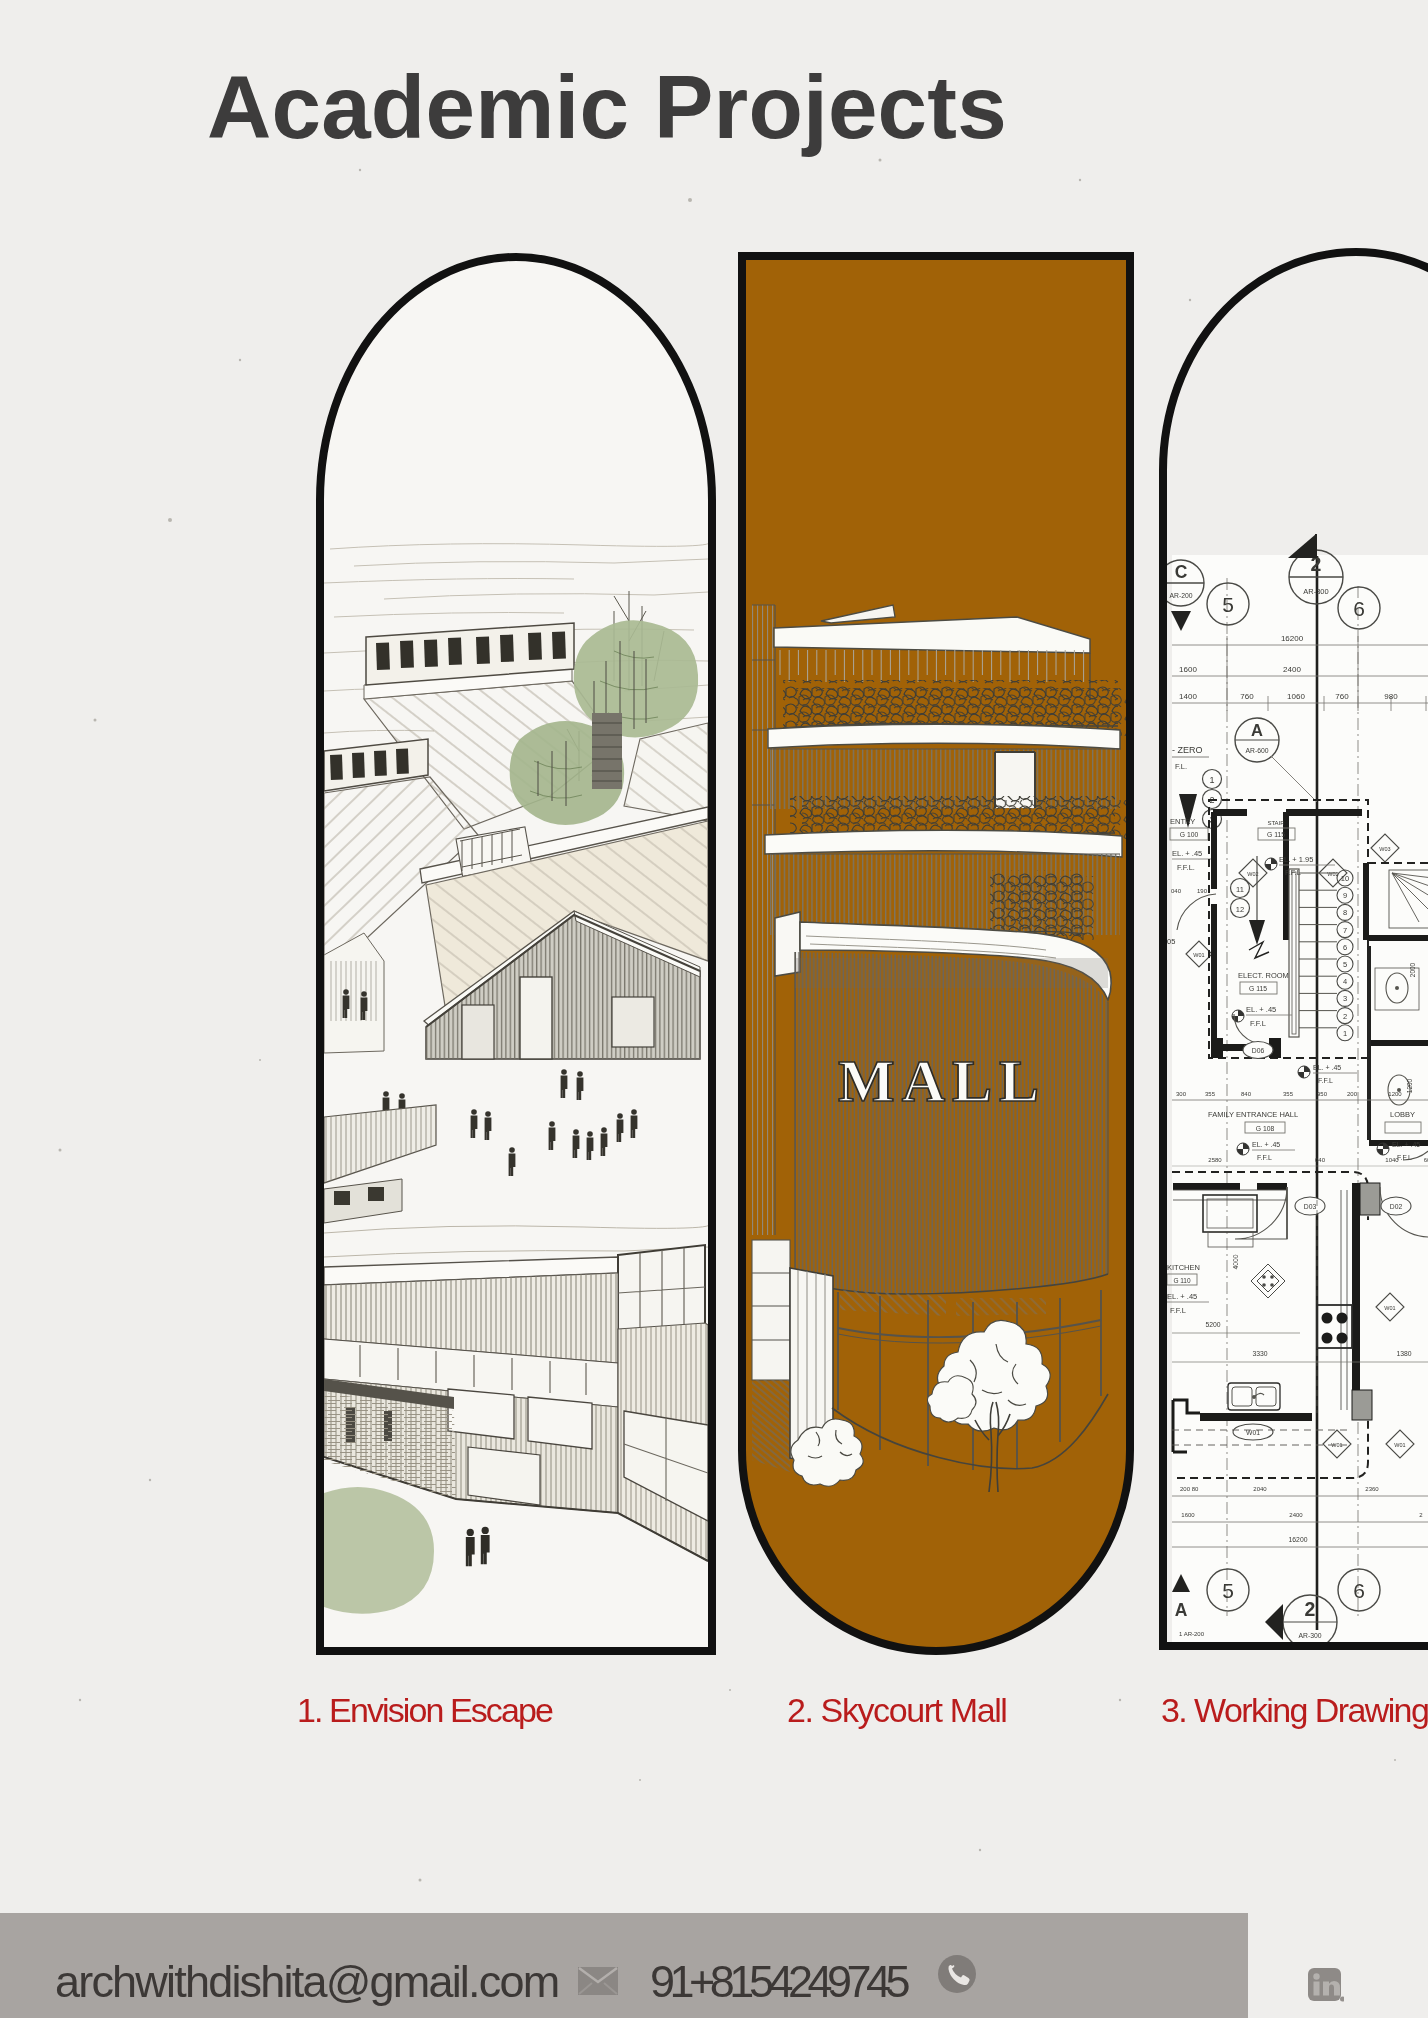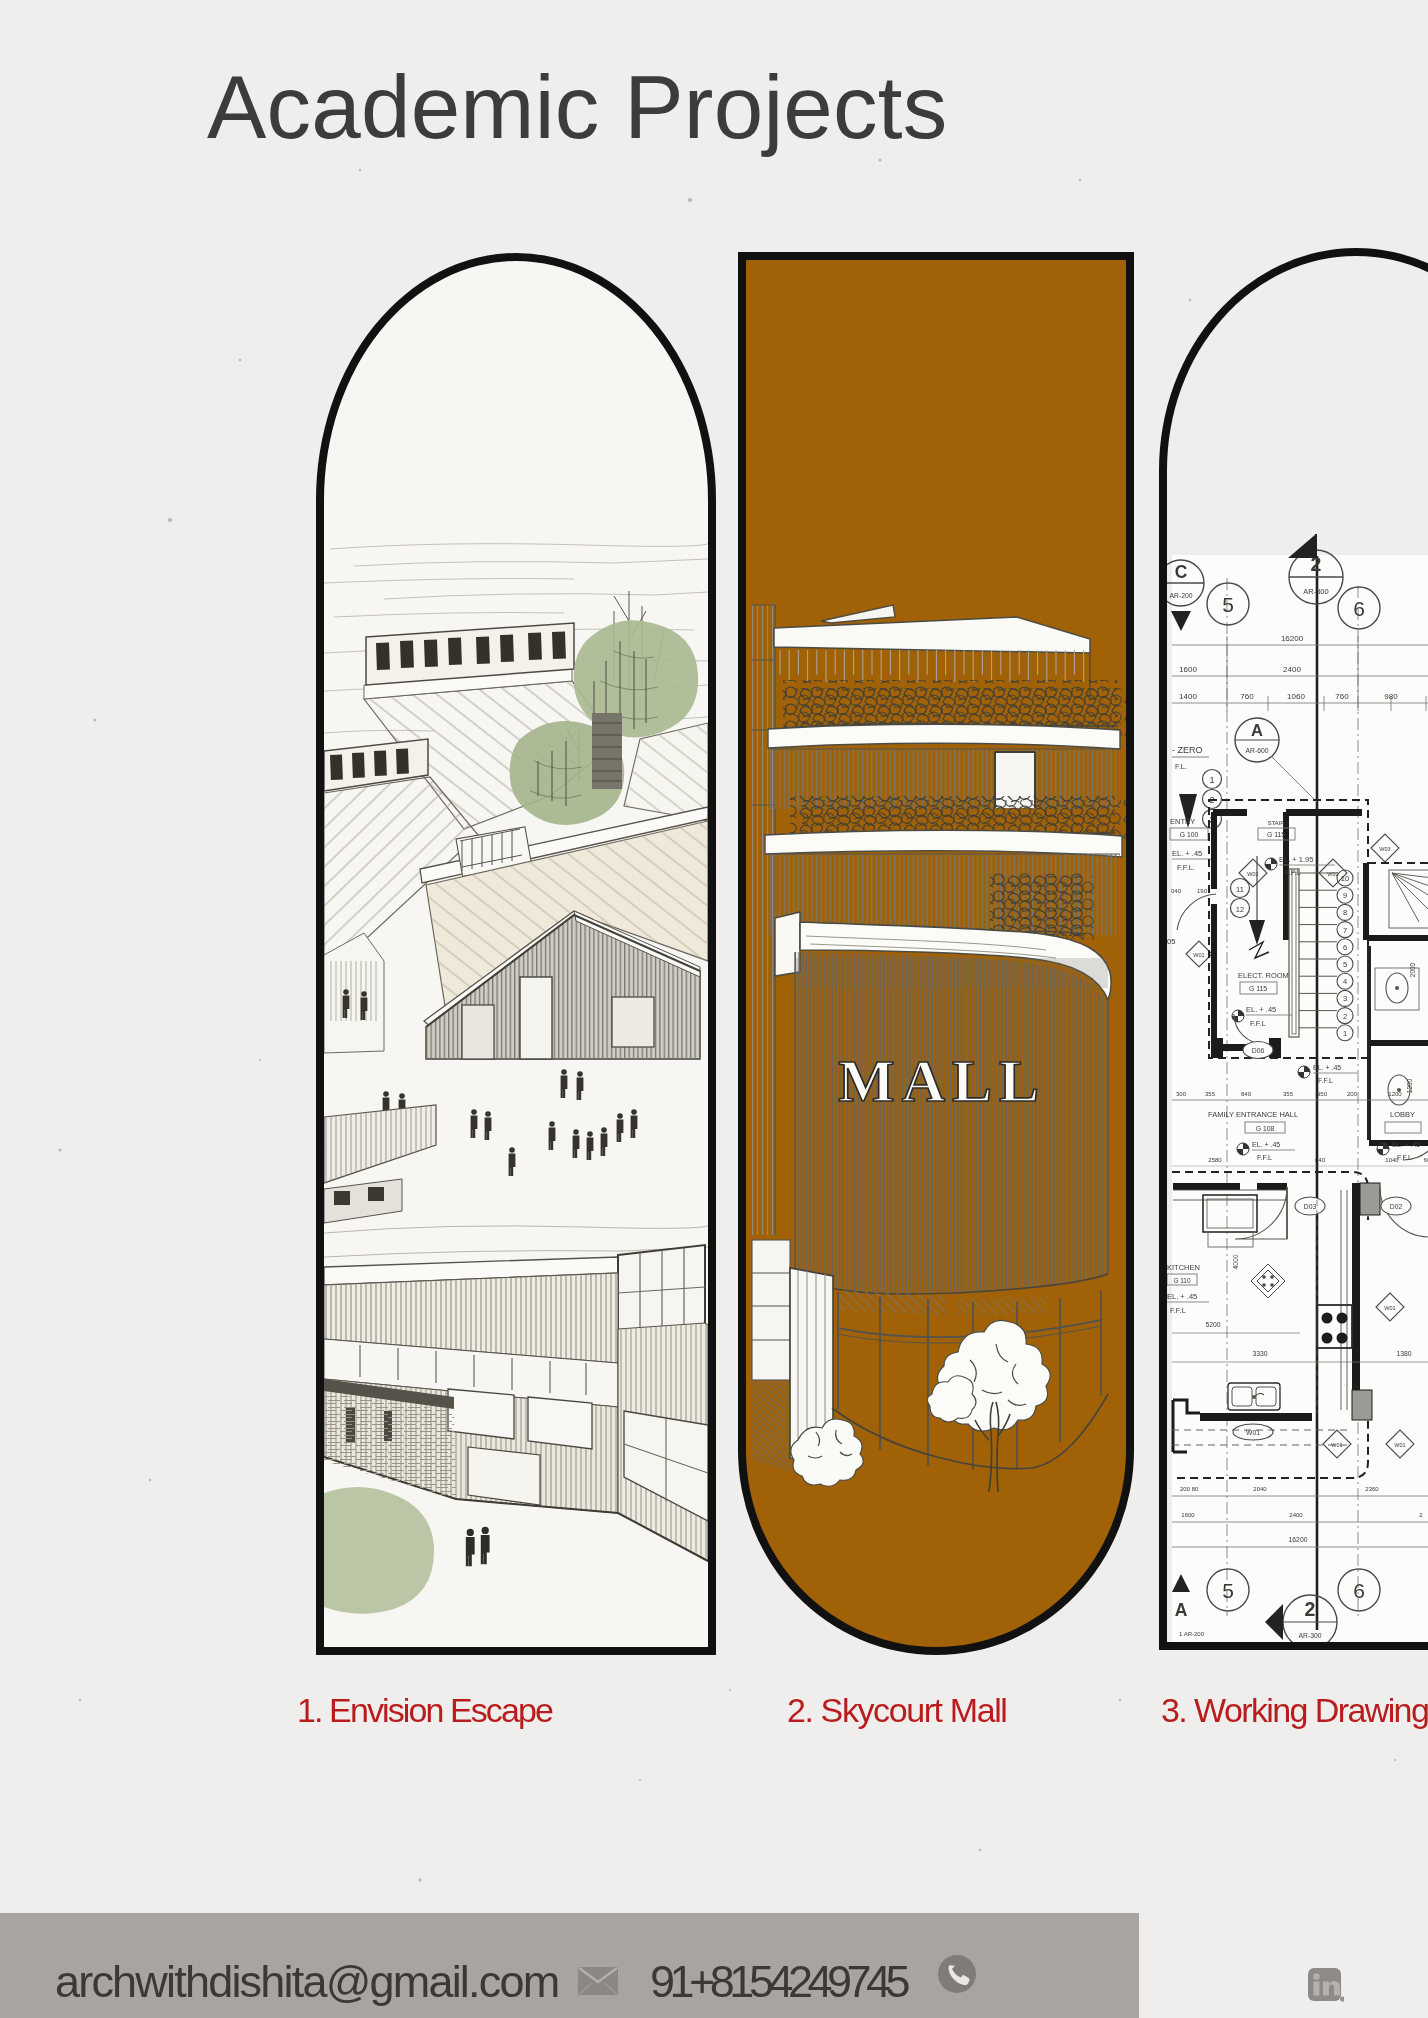--- a/index.html
+++ b/index.html
@@ -1,22 +1,22 @@
 <!DOCTYPE html>
 <html><head><meta charset="utf-8"><style>
 html,body{margin:0;padding:0}
 body{width:1428px;height:2018px;position:relative;overflow:hidden;background:#efeeec;font-family:"Liberation Sans",sans-serif}
-#title{position:absolute;left:207px;top:63px;font-size:89px;font-weight:normal;color:#3d3c3c;letter-spacing:0.2px;white-space:nowrap;line-height:1}
+#title{position:absolute;left:207px;top:63px;font-size:89px;font-weight:bold;color:#3d3c3c;letter-spacing:0.2px;white-space:nowrap;line-height:1}
 .panel{position:absolute;border:8px solid #111;box-sizing:border-box;overflow:hidden}
 #p1{left:316px;top:253px;width:400px;height:1402px;border-radius:200px 200px 0 0 / 247px 247px 0 0;background:#f7f6f3}
 #p2{left:738px;top:252px;width:396px;height:1403px;border-radius:0 0 198px 198px / 0 0 205px 205px;background:#a16207}
 #p3{left:1159px;top:248px;width:394px;height:1402px;border-radius:197px 197px 0 0 / 222px 222px 0 0;background:#efeeec}
 .panel svg{position:absolute;left:0;top:0}
 .lbl{position:absolute;font-weight:normal;font-size:34px;color:#b91c1c;white-space:nowrap;line-height:1}
-#footer{position:absolute;left:0;top:1913px;width:1139px;height:105px;background:#a8a4a1}
+#footer{position:absolute;left:0;top:1913px;width:1248px;height:105px;background:#a8a4a1}
 #footer .t{position:absolute;font-size:45px;color:#3c3836;white-space:nowrap;line-height:1}
 </style></head>
 <body>
 <svg style="position:absolute;left:0;top:0" width="1428" height="2018">
     <g fill="#b9b6b0">
       <circle cx="170" cy="520" r="2.0"></circle>
       <circle cx="95" cy="720" r="1.5"></circle>
       <circle cx="260" cy="1060" r="1.0"></circle>
       <circle cx="150" cy="1480" r="1.2"></circle>
       <circle cx="80" cy="1700" r="1.2"></circle>

